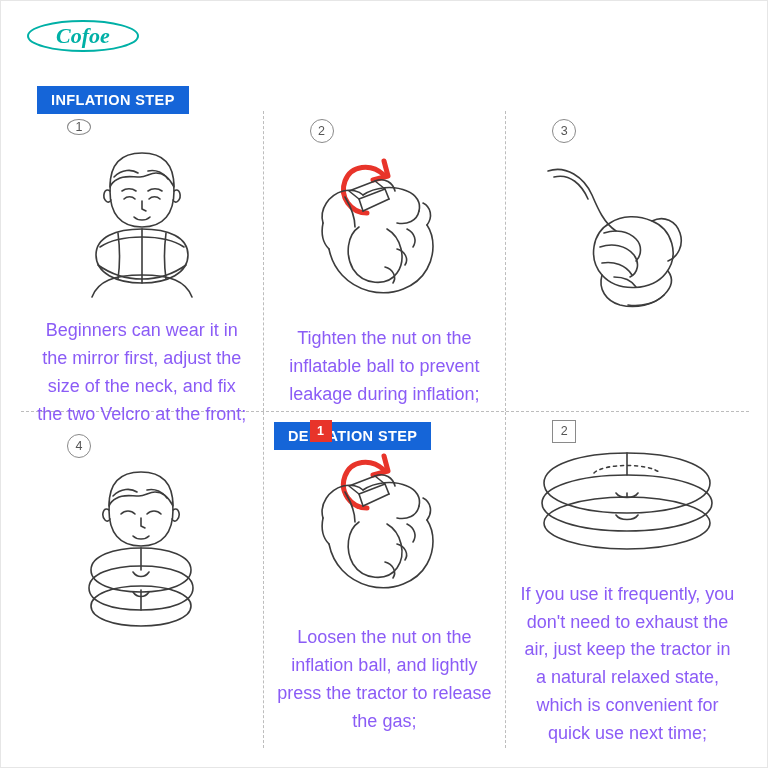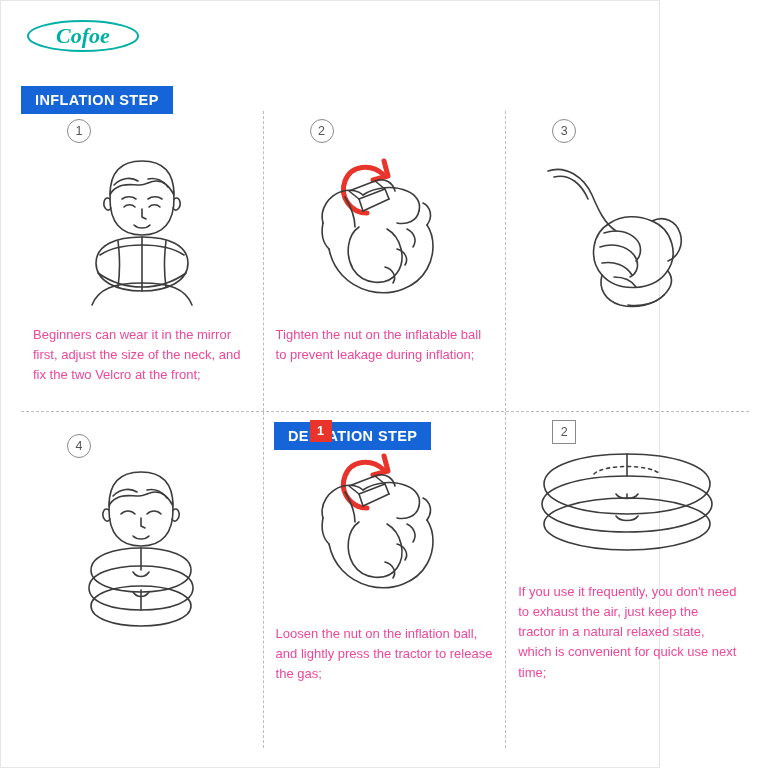--- a/index.html
+++ b/index.html
@@ -10,21 +10,21 @@
   body {
     width: 768px;
     height: 768px;
     font-family: "Liberation Sans", sans-serif;
     color: #333;
     position: relative;
     overflow: hidden;
   }
   .page {
     position: relative;
-    width: 660px;
+    width: 768px;
     height: 768px;
     box-sizing: border-box;
     border: 1px solid #e6e6e6;
   }
 
   
   .logo {
     position: absolute;
     left: 26px;
     top: 18px;
@@ -43,21 +43,21 @@
     color: #ffffff;
     font-size: 14.5px;
     font-weight: bold;
     letter-spacing: 0.4px;
     padding: 7px 14px 6px 14px;
     line-height: 1;
     white-space: nowrap;
   }
   .banner-inflation {
     position: absolute;
-    left: 20px;
+    left: 36px;
     top: 85px;
   }
   .banner-deflation {
     position: absolute;
     left: 273px;
     top: 421px;
   }
 
   
   .grid {
@@ -117,23 +117,24 @@
     font-weight: bold;
   }
 
   .art {
     flex: 0 0 auto;
     margin-top: -6px;
   }
 
   .caption {
     margin-top: 8px;
-    font-size: 13px;
+    font-size: 18px;
     line-height: 1.55;
-    color: #ec4899;
+    color: #8b5cf6;
+    text-align: center;
     width: 100%;
     padding: 0 4px;
     box-sizing: border-box;
   }
   .caption-4 { margin-top: 14px; }
   .caption-last { margin-top: 4px; }
 
   
   .pad-top { padding-top: 22px; }
   .badge-row2 { margin-top: 0; }

